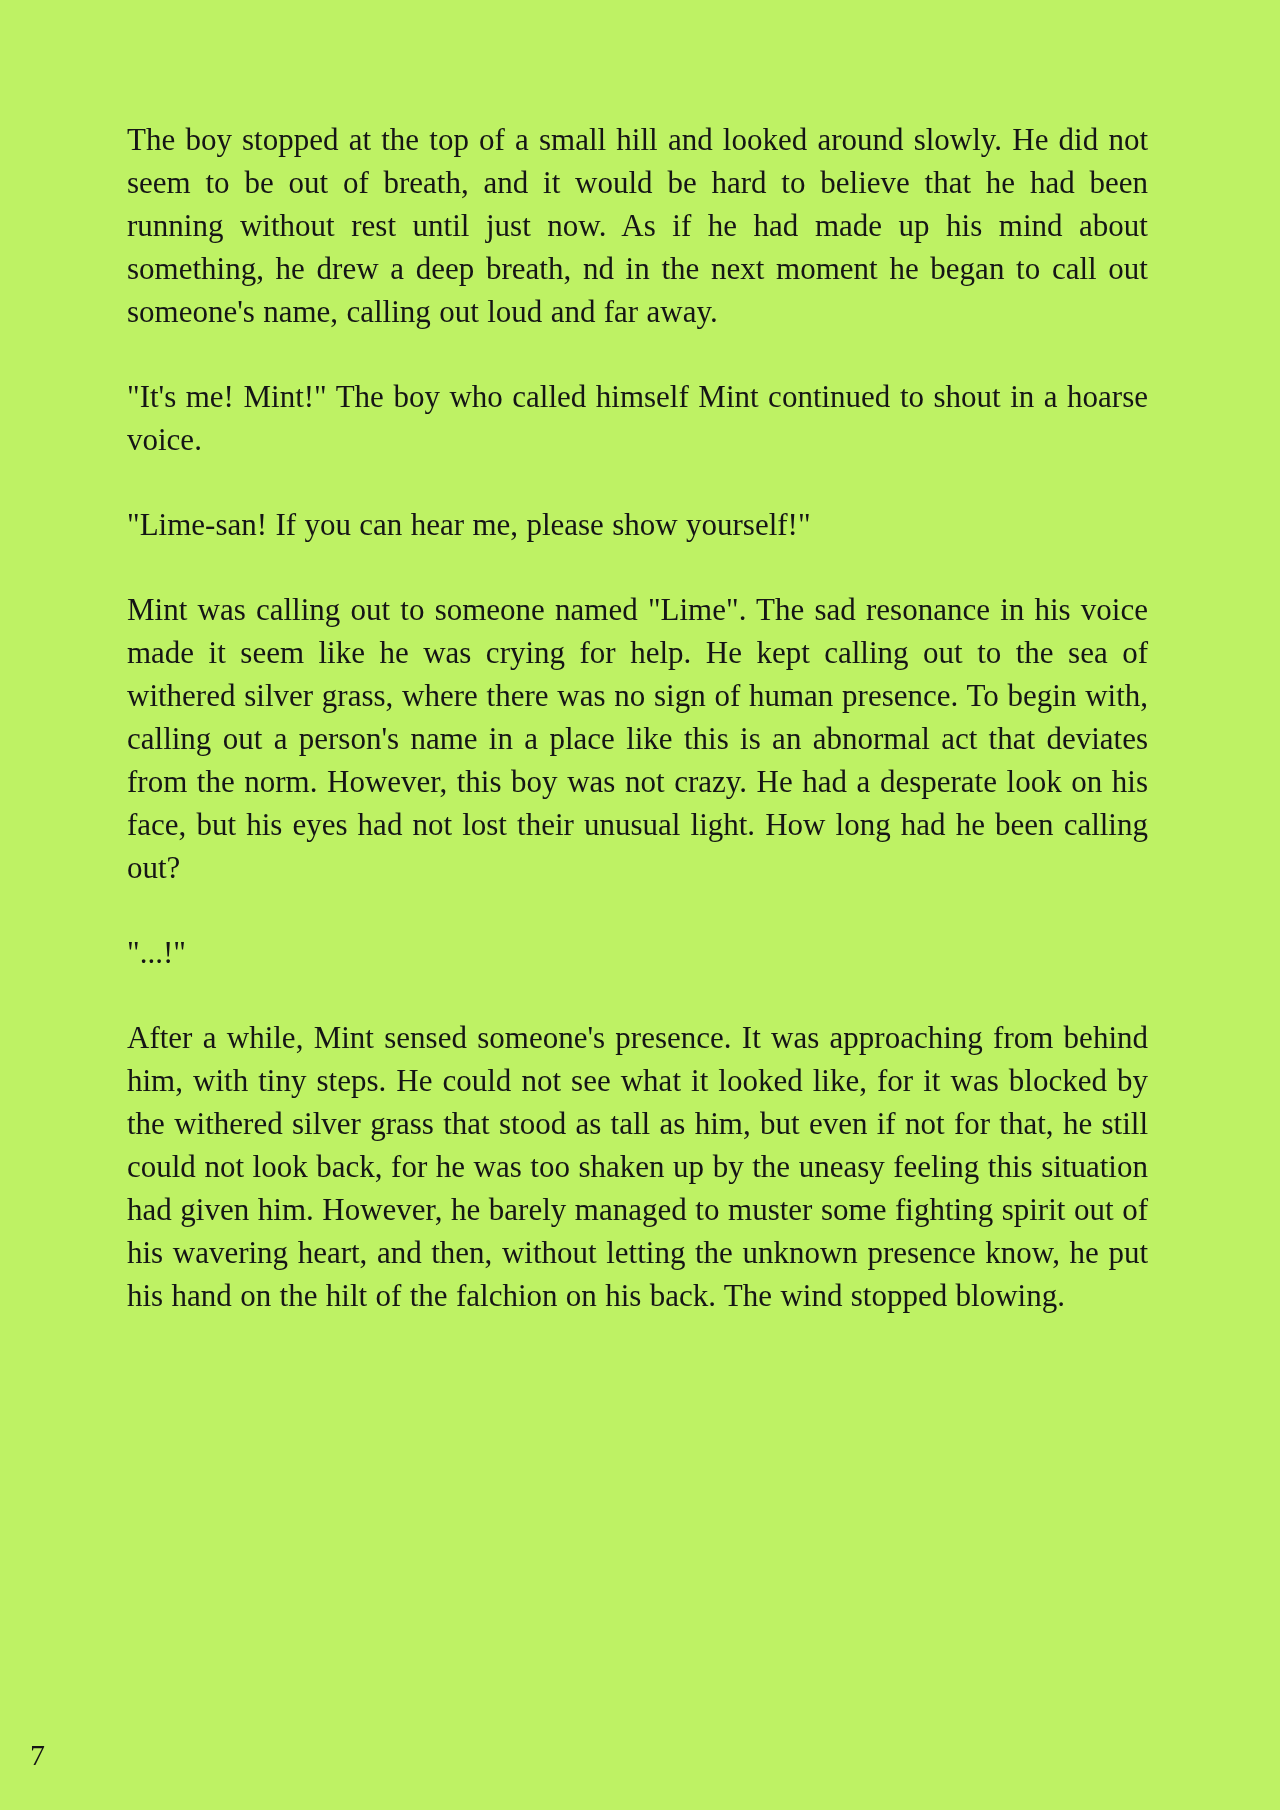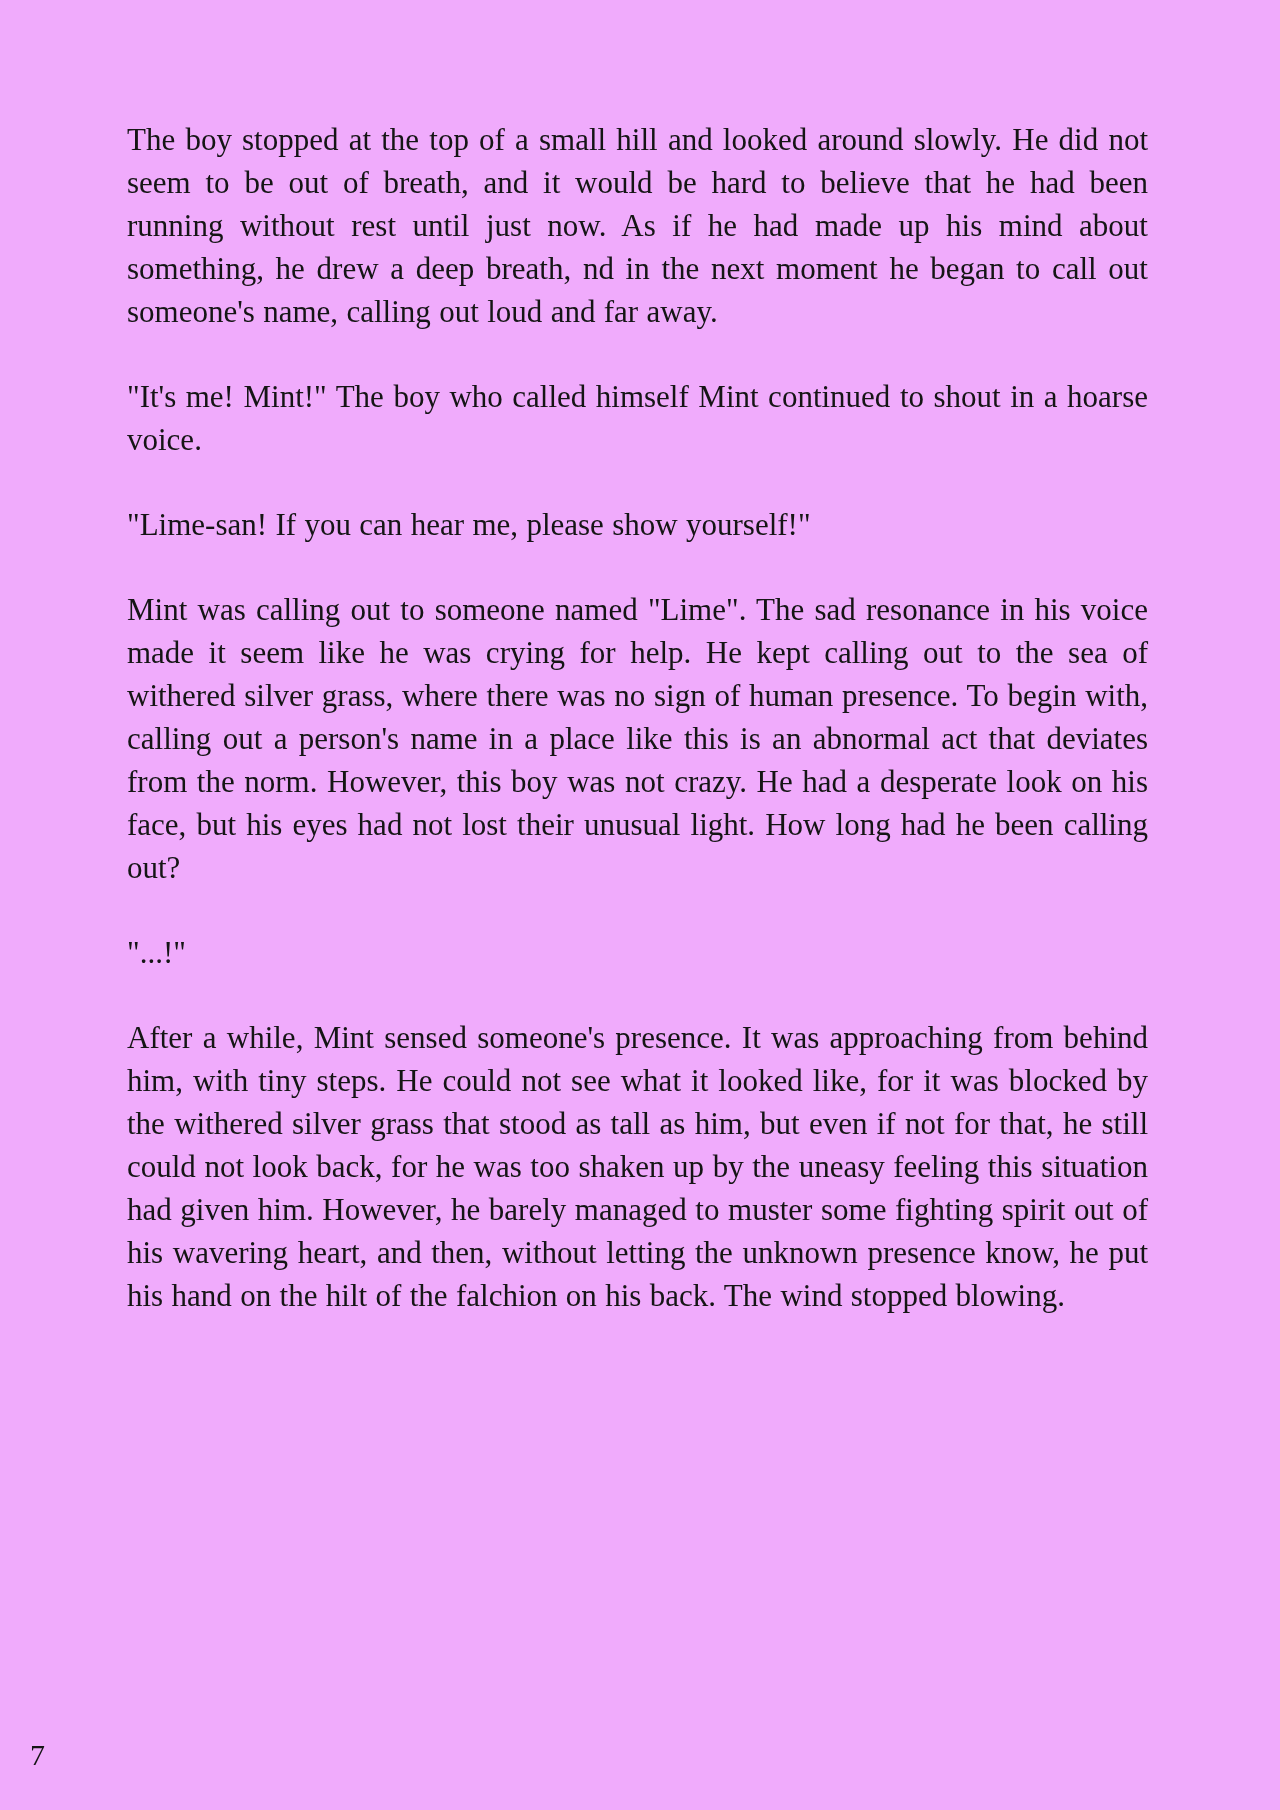--- a/index.html
+++ b/index.html
@@ -11,21 +11,21 @@
       height: 1810px;
       background: #ffffff;
       font-family: "Liberation Serif", serif;
       color: #151515;
       position: relative;
       overflow: hidden;
     }
     .page {
       position: absolute;
       inset: 0;
-      background: #f0abfc;
+      background: #bef264;
     }
     .text-block {
       position: absolute;
       left: 127px;
       top: 118px;
       width: 1021px;
     }
     p.para {
       font-size: 31px;
       line-height: 43px;

